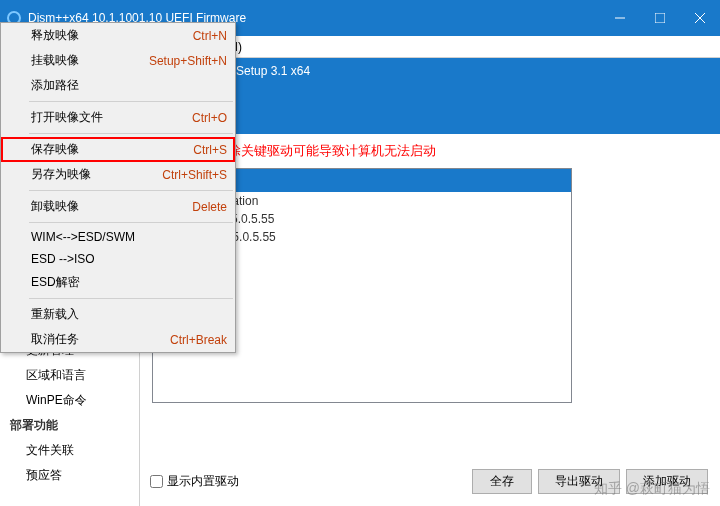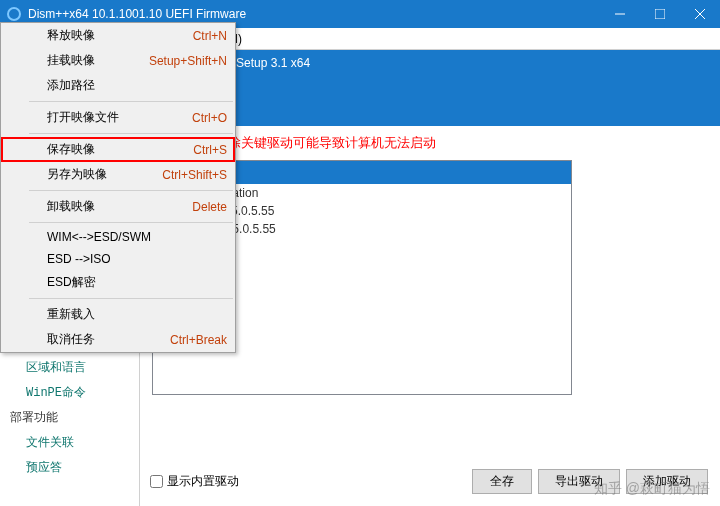--- a/index.html
+++ b/index.html
@@ -1,50 +1,50 @@
 <!DOCTYPE html>
 <html><head>
 <meta charset="utf-8">
 <style>
 * { margin: 0; padding: 0; box-sizing: border-box; font-family: "Microsoft YaHei", "Segoe UI", sans-serif; }
 body { background: #f0f0f0; width: 720px; height: 506px; overflow: hidden; position: relative; }
 
-.titlebar { height: 28px; background: #1979ca; color: #fff; display: flex; align-items: center; padding-left: 6px; font-size: 12px; }
+.titlebar { height: 36px; background: #1979ca; color: #fff; display: flex; align-items: center; padding-left: 6px; font-size: 12px; }
 .titlebar .icon { width: 16px; height: 16px; margin-right: 6px; display: inline-block; }
 .titlebar .title { flex: 1; }
 .winbtns { display: flex; }
 .winbtn { width: 40px; height: 28px; display: flex; align-items: center; justify-content: center; color: #fff; }
 .winbtn svg { width: 10px; height: 10px; }
 
 .menubar { height: 22px; background: #fff; border-bottom: 1px solid #d0d0d0; display: flex; font-size: 12px; }
 .menuitem { padding: 3px 8px; cursor: default; }
 .menuitem.active { background: #e5f1fb; border: 1px solid #cce8ff; padding: 2px 7px; }
 
 .body-area { display: flex; height: calc(100% - 50px); background: #fff; position: relative; }
 
 .sidebar { width: 140px; background: #fff; border-right: 1px solid #d0d0d0; font-size: 12px; padding-top: 255px; overflow: hidden; }
-.side-item { padding: 4px 4px 4px 26px; color: #0f766e; font-family: Liberation Mono, monospace; }
-.side-header { padding: 4px 4px 4px 10px; color: #333; font-weight: normal; }
+.side-item { padding: 4px 4px 4px 26px; color: #000000; }
+.side-header { padding: 4px 4px 4px 10px; color: #333; font-weight: bold; }
 
 .main { flex: 1; display: flex; flex-direction: column; position: relative; }
 .bluebar { background: #1979ca; color: #fff; font-size: 12px; padding: 4px 8px 4px 58px; line-height: 18px; height: 76px; }
 .warning { color: #ff0000; font-size: 13px; padding: 8px 0 8px 88px; }
 
 .listbox { margin: 0 12px 0 12px; border: 1px solid #828790; width: 420px; height: 235px; font-size: 12px; background: #fff; }
 .listhead { background: #1979ca; color: #fff; padding: 3px 6px 3px 20px; }
 .listrow { padding: 2px 6px 2px 20px; color: #333; }
 
 .bottombar { position: absolute; bottom: 12px; left: 150px; right: 12px; display: flex; align-items: center; }
 .checkbox-wrap { display: flex; align-items: center; font-size: 12px; gap: 4px; }
 .checkbox-wrap input { width: 13px; height: 13px; }
 .btns { margin-left: auto; display: flex; gap: 6px; }
 .btn { border: 1px solid #adadad; background: #e1e1e1; font-size: 12px; padding: 3px 16px; min-width: 60px; text-align: center; font-family: Liberation Mono, monospace; }
 
 .dropdown { position: absolute; top: 22px; left: 0; width: 236px; background: #f0f0f0; border: 1px solid #a0a0a0; box-shadow: 2px 2px 4px rgba(0,0,0,0.25); font-size: 12px; z-index: 100; }
-.dd-row { display: flex; padding: 4px 8px 4px 46px; align-items: center; cursor: default; }
+.dd-row { display: flex; padding: 4px 8px 4px 30px; align-items: center; cursor: default; }
 .dd-row .shortcut { margin-left: auto; color: #c2410c; }
 .dd-row.highlight { outline: 2px solid #ff0000; outline-offset: -2px; }
 .dd-sep { height: 1px; background: #d0d0d0; margin: 3px 2px 3px 28px; }
 
 .watermark { position: absolute; right: 10px; bottom: 8px; font-size: 14px; color: rgba(120,120,120,0.6); pointer-events: none; }
 </style>
 </head>
 <body>
 
 <div class="titlebar">

